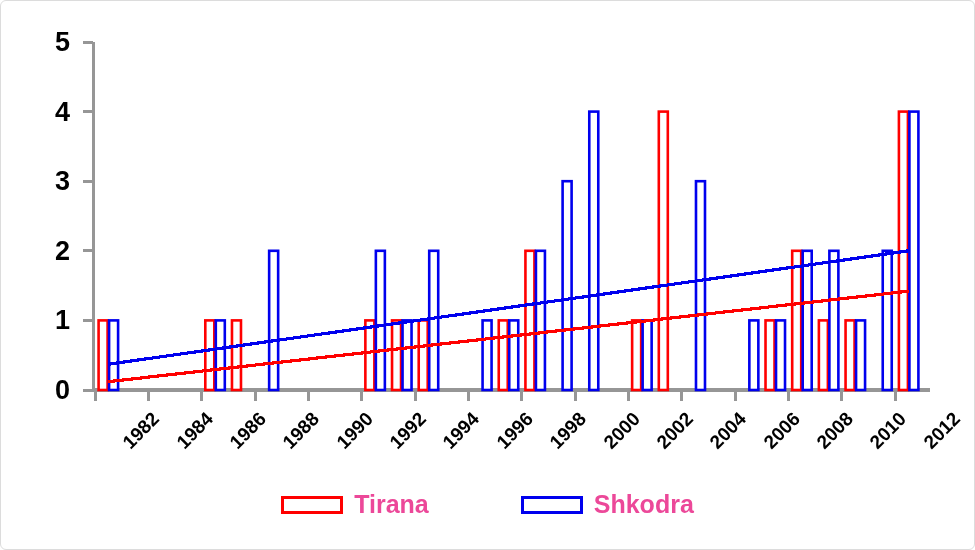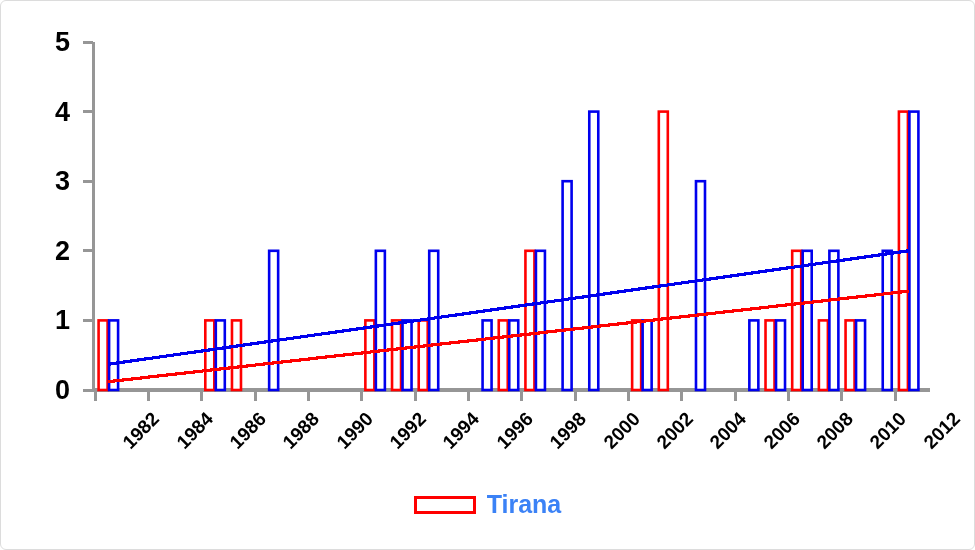--- a/index.html
+++ b/index.html
@@ -10,21 +10,21 @@
   #plot{position:absolute;left:0;top:0;width:975px;height:550px;}
 
   .ylabel{position:absolute;font-weight:bold;font-size:27px;color:#000;text-align:right;width:40px;transform:translateY(-50%);line-height:1;}
   .xlabel{position:absolute;font-weight:bold;font-size:19px;color:#000;white-space:nowrap;transform-origin:right top;transform:rotate(-45deg);}
 
   .legend{position:absolute;left:0;top:492px;width:975px;display:flex;justify-content:center;align-items:center;gap:92px;}
   .legend-item{display:flex;align-items:center;gap:11px;}
   .swatch{width:62px;height:18px;background:#fff;box-sizing:border-box;}
   .sw-red{border:3px solid #FF0000;}
   .sw-blue{border:3px solid #0000EE;}
-  .legend-text{font-weight:bold;font-size:25px;color:#3b82f6;line-height:1;}
+  .legend-text{font-weight:bold;font-size:25px;color:#ec4899;line-height:1;}
 </style>
 </head>
 <body>
 
 <div id="root">
   <div id="frame"></div>
 
   <svg id="plot" viewBox="0 0 975 550" xmlns="http://www.w3.org/2000/svg">
     <g id="axis-layer">
         <line x1="93" y1="42" x2="93" y2="390" stroke="#969696" stroke-width="3" shape-rendering="crispEdges"></line>
@@ -120,14 +120,18 @@
       <div class="xlabel" style="left: 799.952px; top: 408px;">2008</div>
       <div class="xlabel" style="left: 853.306px; top: 408px;">2010</div>
       <div class="xlabel" style="left: 906.661px; top: 408px;">2012</div>
     </div>
 
   <div class="legend">
     <div class="legend-item">
       <span class="swatch sw-red"></span>
       <span class="legend-text">Tirana</span>
     </div>
+    <div class="legend-item">
+      <span class="swatch sw-blue"></span>
+      <span class="legend-text">Shkodra</span>
+    </div>
   </div>
 </div>
 
 </body></html>

